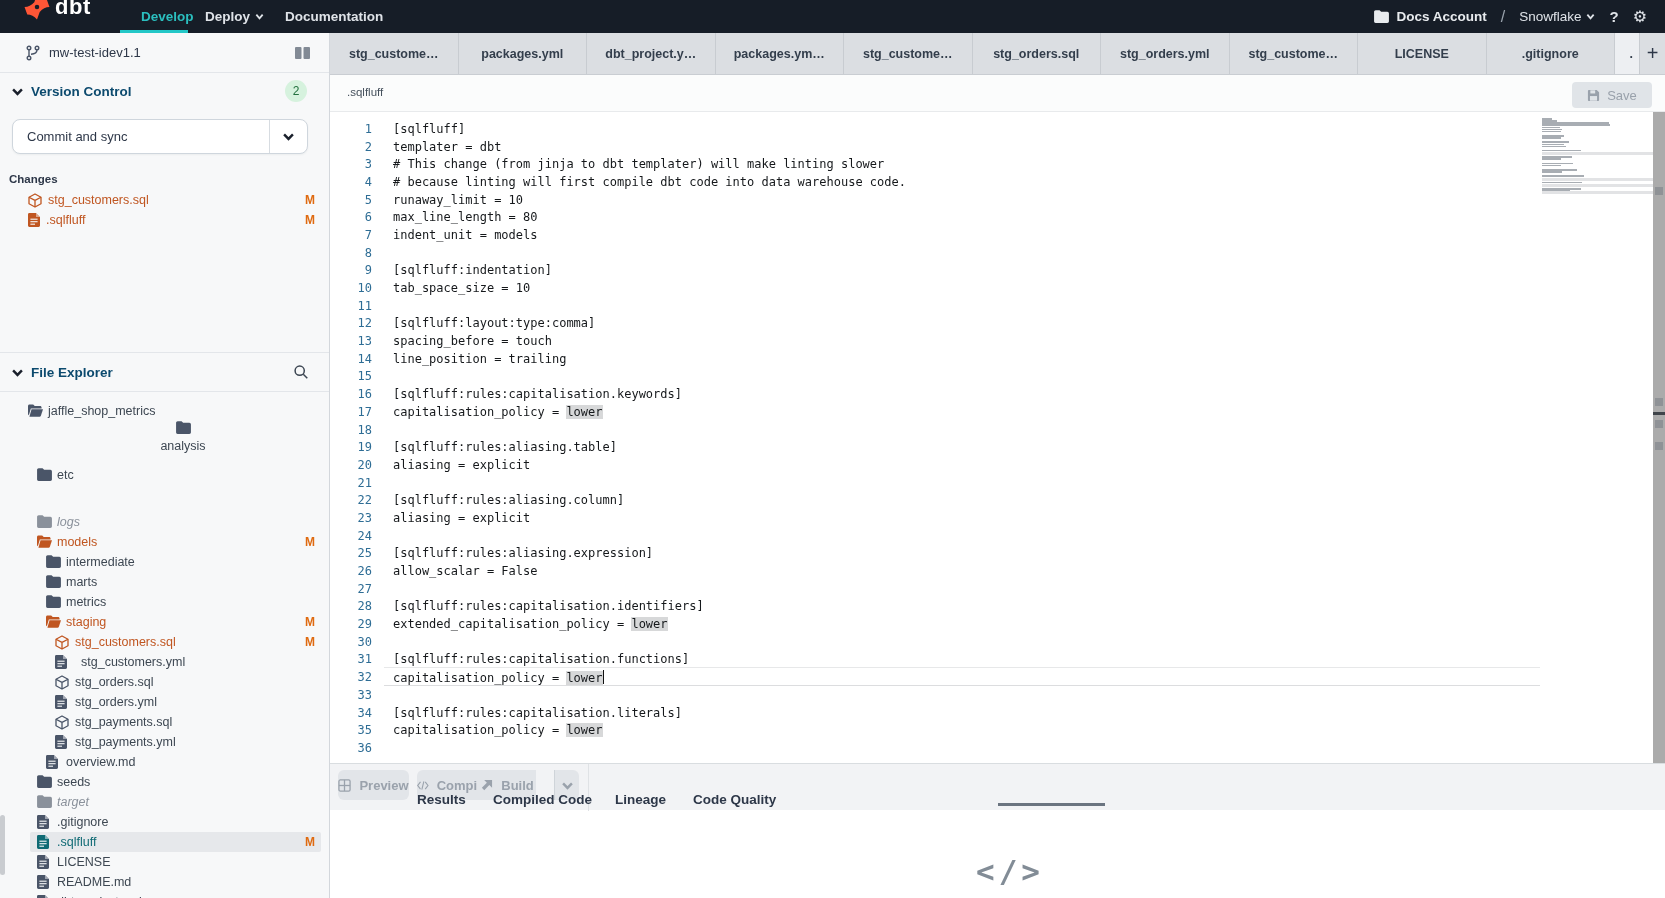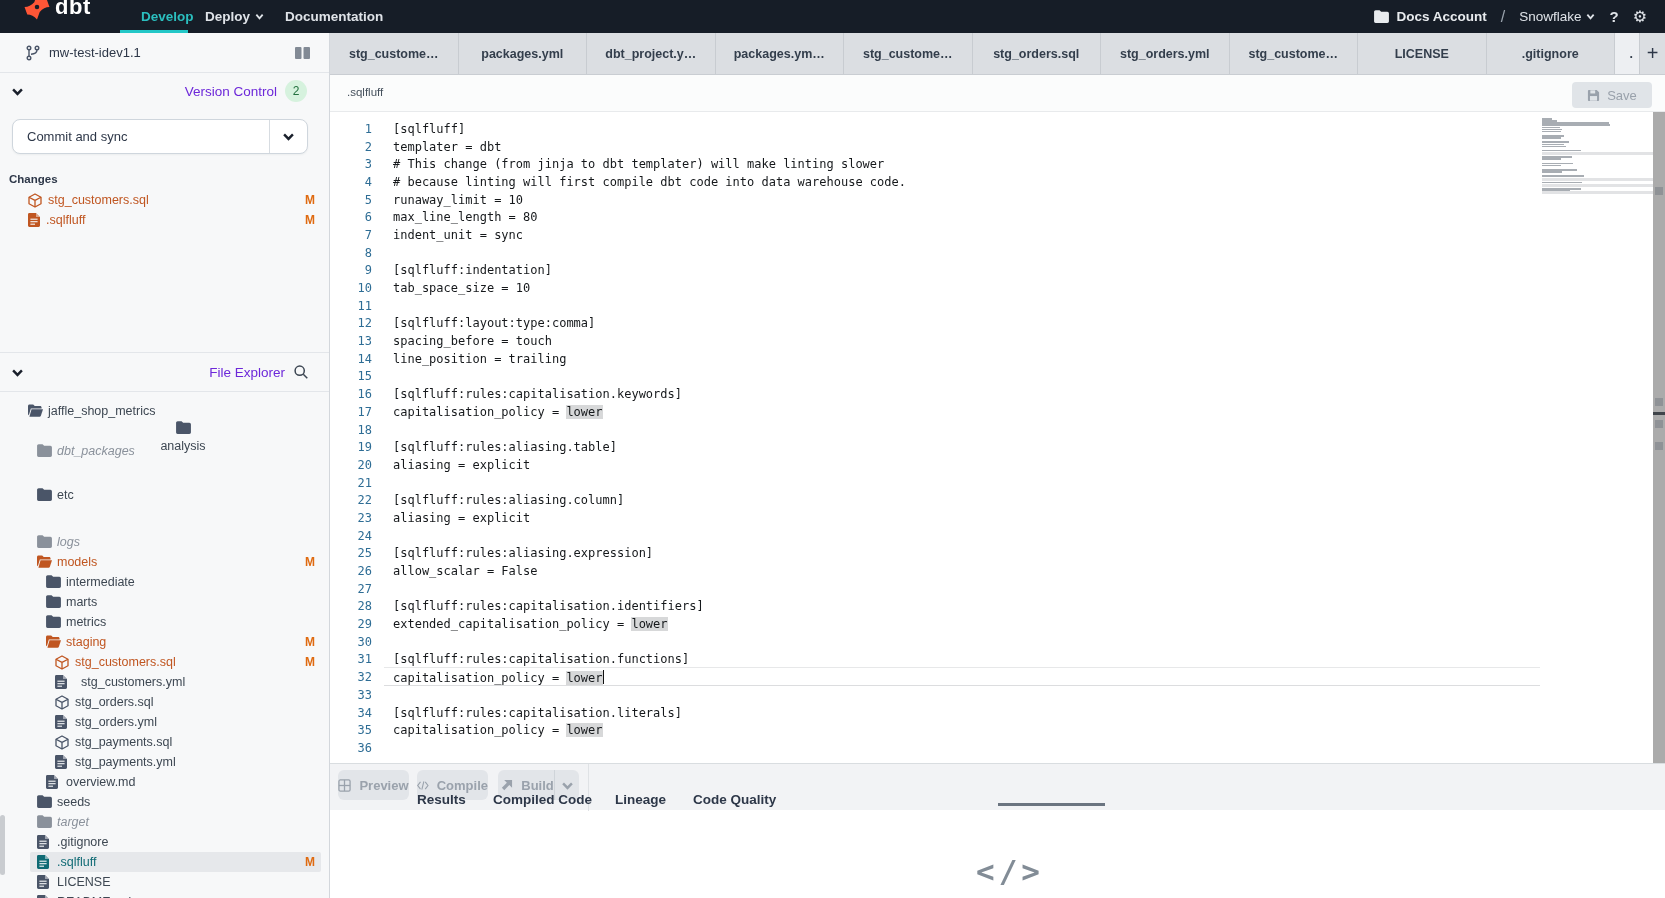--- a/index.html
+++ b/index.html
@@ -25,21 +25,21 @@
   .tb-gear { color:#dfe3e8; font-size:16px; }
 
   
   #sidebar { position:absolute; left:0; top:33px; width:330px; height:865px; background:#f7f8f9;
              border-right:1px solid #d3d7dc; font-size:12.5px; color:#3d4752; }
   #branch-row { position:absolute; left:0; top:0; width:100%; height:40px; border-bottom:1px solid #e3e6ea;
                 display:flex; align-items:center; padding:0 18px 0 26px; gap:9px; }
   #branch-row .branch-name { font-size:13px; color:#2d3748; flex:1; }
   #vc-header { position:absolute; left:0; top:40px; width:100%; height:36px; display:flex; align-items:center;
                padding:0 22px 0 12px; gap:8px; }
-  .section-title { font-size:13.5px; font-weight:400; color:#6d28d9; flex:1;text-align:right; }
+  .section-title { font-size:13.5px; font-weight:700; color:#0c4a6e; flex:1; }
   .chev { width:11px; height:11px; fill:none; stroke:#1a202c; stroke-width:2.2; }
   #vc-badge { width:22px; height:22px; border-radius:50%; background:#d6f2de; color:#22703e;
               font-size:12px; display:flex; align-items:center; justify-content:center; }
   #commit-btn { position:absolute; left:12px; top:86px; width:296px; height:35px; background:#fff;
                 border:1px solid #cfd6dd; border-radius:8px; display:flex; align-items:center;
                 box-shadow:0 1px 2px rgba(20,30,40,.05); cursor:pointer; }
   #commit-btn .label { flex:1; padding-left:14px; font-size:13px; color:#2d3748; }
   #commit-btn .dd { width:38px; height:100%; border-left:1px solid #d7dce1; display:flex;
                     align-items:center; justify-content:center; }
   #changes-label { position:absolute; left:9px; top:140px; font-size:11.5px; font-weight:700; color:#2d3748; }
@@ -101,21 +101,21 @@
 
   
   #bottom-panel { position:absolute; left:0; top:730px; width:100%; height:135px; background:#fff; }
   #bottom-toolbar { position:absolute; left:0; top:0; width:100%; height:47px; background:#f2f3f5;
                     border-top:1px solid #d9dde0; }
   .bp-btn { position:absolute; top:6px; height:30px; background:#e2e5e9; border:none; border-radius:6px;
             color:#9aa2ac; font-size:13px; font-weight:600; display:flex; align-items:center;
             justify-content:center; gap:8px; cursor:default; }
   #btn-preview { left:8px;  width:71px; }
   #btn-compile { left:87px; width:71px; }
-  #btn-build   { left:168px; width:58px; border-radius:6px 0 0 6px; }
+  #btn-build   { left:148px; width:58px; border-radius:6px 0 0 6px; }
   #btn-build-dd{ left:224px; width:25px; border-radius:0 6px 6px 0; border-left:1px solid #cfd4d9; }
   #bp-divider { position:absolute; left:258px; top:0; width:1px; height:47px; background:#dfe2e5; }
   .bp-tab { position:absolute; top:14px; height:43px; display:flex; align-items:center; font-size:13.5px;
             font-weight:600; color:#2d3748; cursor:pointer;padding-left:8px; }
   #bp-underline { position:absolute; left:668px; top:39px; width:107px; height:3px; background:#6b7480; }
   #empty-state-icon { position:absolute; left:646px; top:90px; font-family:"DejaVu Sans Mono", monospace;
                       font-size:31px; font-weight:600; color:#828c96; letter-spacing:4px; }
 
   svg.ico { display:block; }
 </style>
@@ -252,28 +252,20 @@
           <span class="name">jaffle_shop_metrics</span>
         </div>
         <div class="tree-row" style="padding-left: 37px; flex-direction: column;">
           <span class="ticon">
             <svg class="ico" width="15" height="13" viewBox="0 0 16 14">
               <path fill="#4a5568" d="M0 2c0-1 .7-1.8 1.7-1.8h4.2L7.6 2h6.7c1 0 1.7.8 1.7 1.8v8.4c0 1-.7 1.8-1.7 1.8H1.7c-1 0-1.7-.8-1.7-1.8z"></path>
             </svg>
           </span>
           <span class="name">analysis</span>
         </div>
-        <div class="tree-row muted" style="padding-left: 37px;">
-          <span class="ticon">
-            <svg class="ico" width="15" height="13" viewBox="0 0 16 14">
-              <path fill="#8a919b" d="M0 2c0-1 .7-1.8 1.7-1.8h4.2L7.6 2h6.7c1 0 1.7.8 1.7 1.8v8.4c0 1-.7 1.8-1.7 1.8H1.7c-1 0-1.7-.8-1.7-1.8z"></path>
-            </svg>
-          </span>
-          <span class="name">dbt_packages</span>
-        </div>
         <div class="tree-row" style="padding-left: 37px; margin-top: 24px;">
           <span class="ticon">
             <svg class="ico" width="15" height="13" viewBox="0 0 16 14">
               <path fill="#4a5568" d="M0 2c0-1 .7-1.8 1.7-1.8h4.2L7.6 2h6.7c1 0 1.7.8 1.7 1.8v8.4c0 1-.7 1.8-1.7 1.8H1.7c-1 0-1.7-.8-1.7-1.8z"></path>
             </svg>
           </span>
           <span class="name">etc</span>
         </div>
         <div class="tree-row muted" style="padding-left: 37px; margin-top: 27px;">
           <span class="ticon">
@@ -571,21 +563,21 @@
           <div class="code-line">
             <span class="gutter">5</span>
             <span class="code-text">runaway_limit = 10</span>
           </div>
           <div class="code-line">
             <span class="gutter">6</span>
             <span class="code-text">max_line_length = 80</span>
           </div>
           <div class="code-line">
             <span class="gutter">7</span>
-            <span class="code-text">indent_unit = sync</span>
+            <span class="code-text">indent_unit = models</span>
           </div>
           <div class="code-line">
             <span class="gutter">8</span>
             <span class="code-text"></span>
           </div>
           <div class="code-line">
             <span class="gutter">9</span>
             <span class="code-text">[sqlfluff:indentation]</span>
           </div>
           <div class="code-line">

